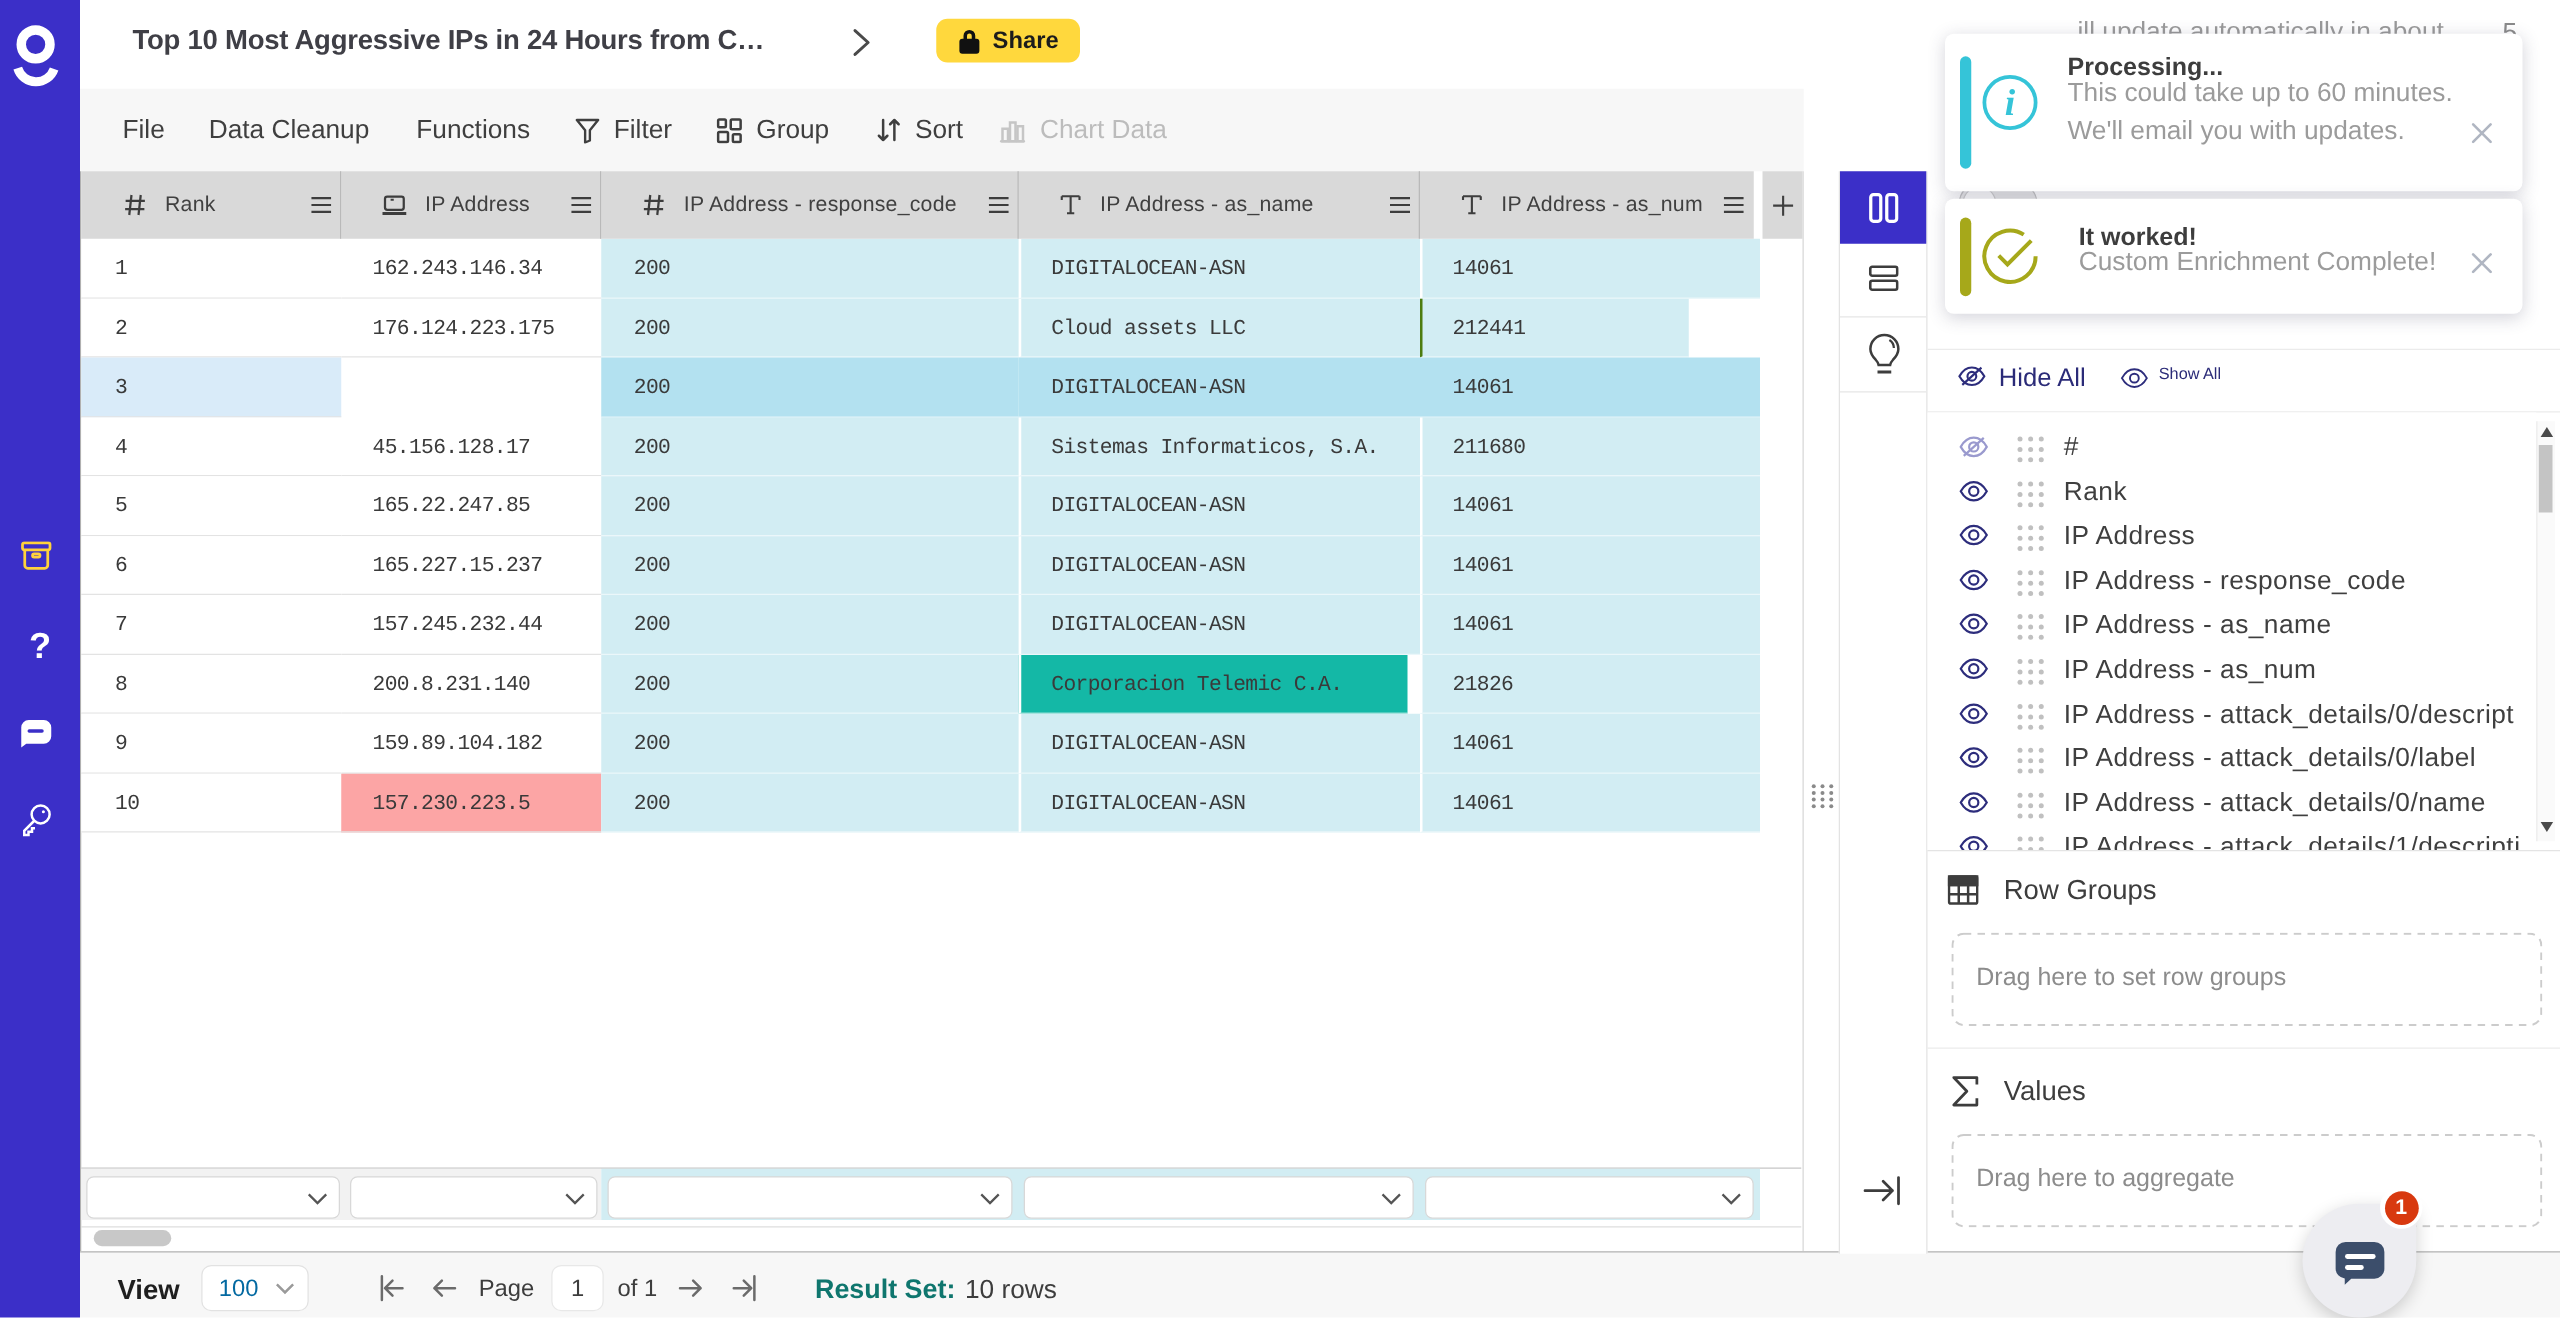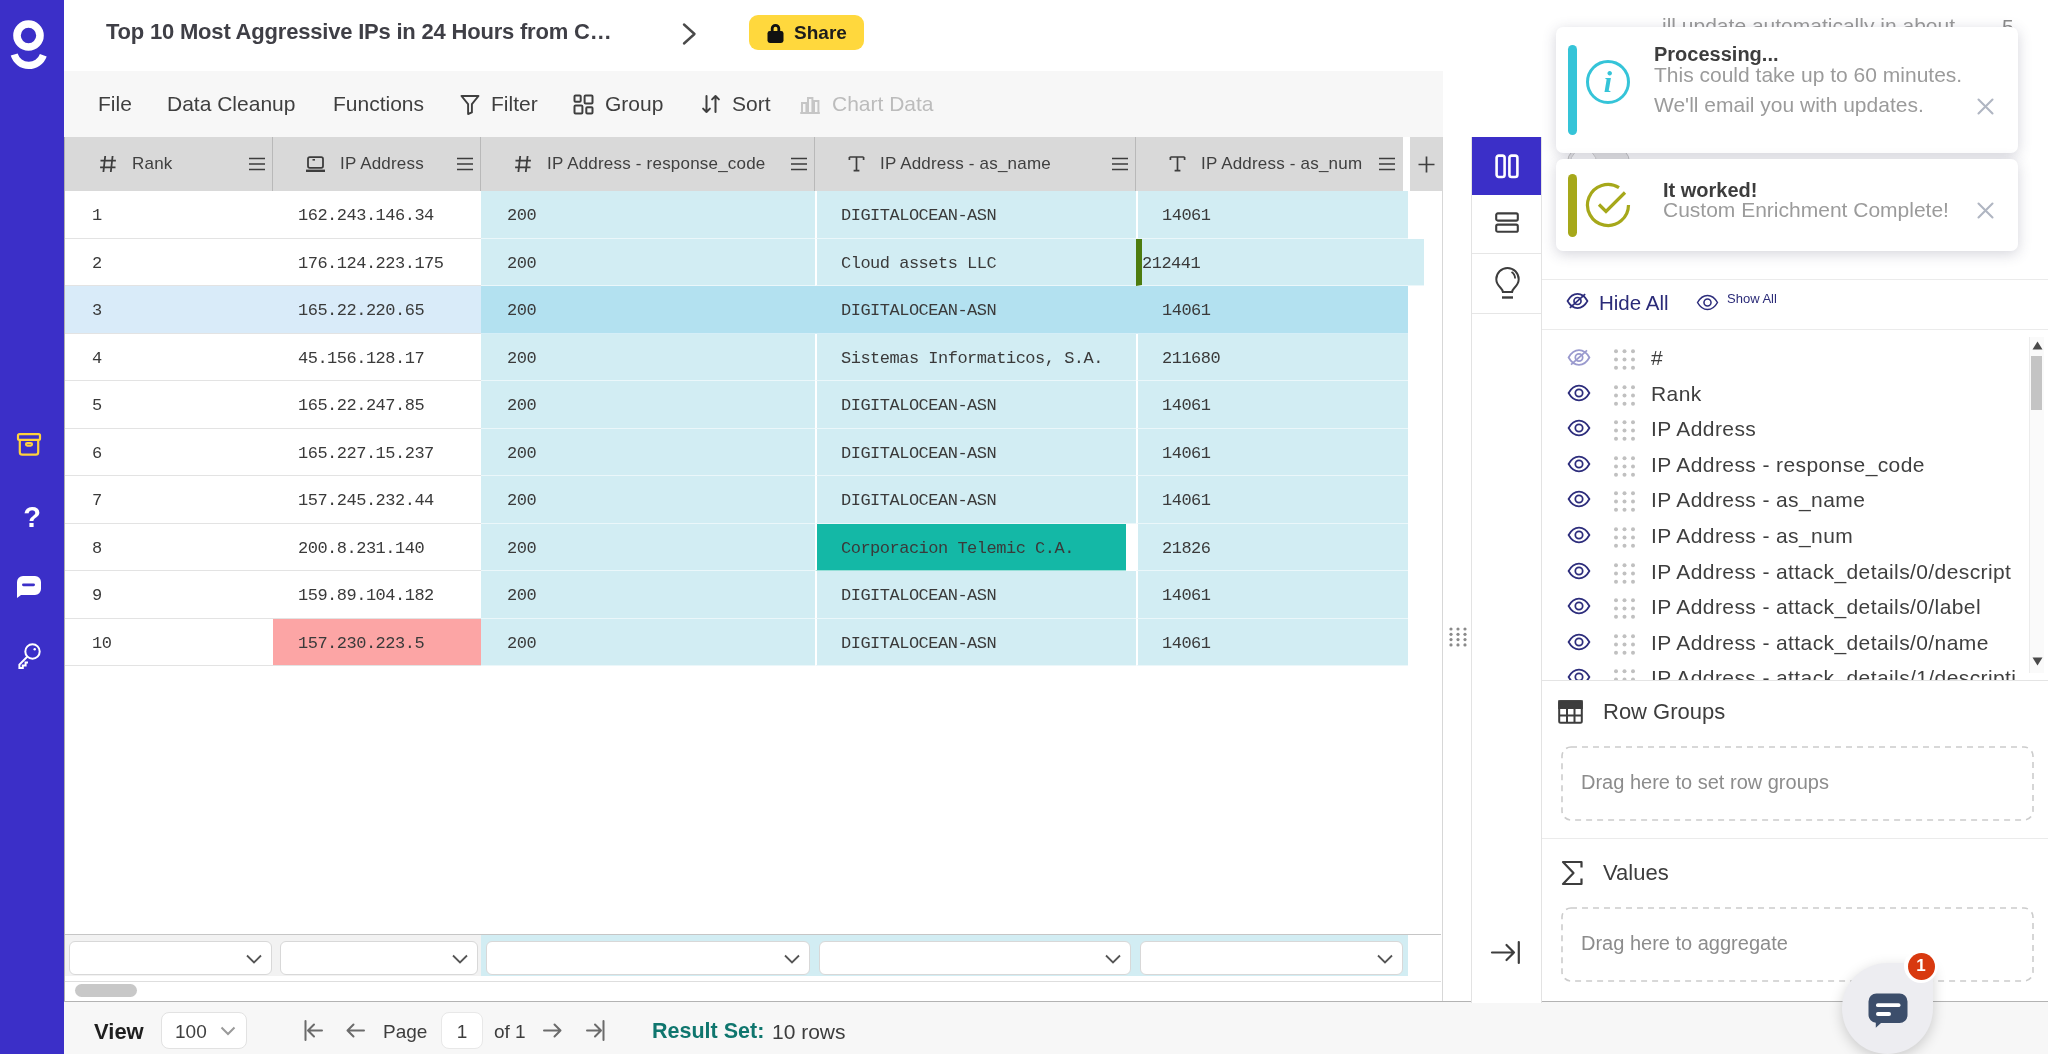--- a/index.html
+++ b/index.html
@@ -169,25 +169,24 @@
   <div class="cell" style="left:208px; width:208px; background:#ffffff; border-bottom:1px solid #e3e3e3; padding-left:25px;">162.243.146.34</div>
   <div class="cell" style="left:416px; width:334px; background:#d2edf3; border-bottom:1px solid rgba(255,255,255,0.55); padding-left:26px;">200</div>
   <div class="cell" style="left:750px; width:321px; background:#d2edf3; border-bottom:1px solid rgba(255,255,255,0.55); border-left:2px solid #fff; padding-left:24px;">DIGITALOCEAN-ASN</div>
   <div class="cell" style="left:1071px; width:272px; background:#d2edf3; border-bottom:1px solid rgba(255,255,255,0.55); border-left:2px solid #fff; padding-left:24px;">14061</div>
 </div>
 <div class="row" style="top:238.5px; height:47.5px;">
   <div class="cell" style="left:0; width:208px; background:#ffffff; border-bottom:1px solid #e3e3e3; padding-left:27px;">2</div>
   <div class="cell" style="left:208px; width:208px; background:#ffffff; border-bottom:1px solid #e3e3e3; padding-left:25px;">176.124.223.175</div>
   <div class="cell" style="left:416px; width:334px; background:#d2edf3; border-bottom:1px solid rgba(255,255,255,0.55); padding-left:26px;">200</div>
   <div class="cell" style="left:750px; width:321px; background:#d2edf3; border-bottom:1px solid rgba(255,255,255,0.55); border-left:2px solid #fff; padding-left:24px;">Cloud assets LLC</div>
-  <div class="cell" style="left:1071px; width:288px; background:#d2edf3; border-bottom:1px solid rgba(255,255,255,0.55); border-left:6px solid #4d7c0f; ">212441</div>
+  <div class="cell" style="left:1071px; width:215px; background:#d2edf3; border-bottom:1px solid rgba(255,255,255,0.55); border-left:2px solid #4d7c0f; padding-left:24px;">212441</div>
 </div>
 <div class="row" style="top:286.0px; height:47.5px;">
   <div class="cell" style="left:0; width:208px; background:#d9ebf9; border-bottom:1px solid #e3e3e3; padding-left:27px;">3</div>
-  <div class="cell" style="left:208px; width:208px; background:#d9ebf9; border-bottom:1px solid #e3e3e3; padding-left:25px;">165.22.220.65</div>
   <div class="cell" style="left:416px; width:334px; background:#b3e1f0; border-bottom:1px solid rgba(255,255,255,0.45); padding-left:26px;">200</div>
   <div class="cell" style="left:750px; width:321px; background:#b3e1f0; border-bottom:1px solid rgba(255,255,255,0.45); padding-left:26px;">DIGITALOCEAN-ASN</div>
   <div class="cell" style="left:1071px; width:272px; background:#b3e1f0; border-bottom:1px solid rgba(255,255,255,0.45); padding-left:26px;">14061</div>
 </div>
 <div class="row" style="top:333.5px; height:47.5px;">
   <div class="cell" style="left:0; width:208px; background:#ffffff; border-bottom:1px solid #e3e3e3; padding-left:27px;">4</div>
   <div class="cell" style="left:208px; width:208px; background:#ffffff; border-bottom:1px solid #e3e3e3; padding-left:25px;">45.156.128.17</div>
   <div class="cell" style="left:416px; width:334px; background:#d2edf3; border-bottom:1px solid rgba(255,255,255,0.55); padding-left:26px;">200</div>
   <div class="cell" style="left:750px; width:321px; background:#d2edf3; border-bottom:1px solid rgba(255,255,255,0.55); border-left:2px solid #fff; padding-left:24px;">Sistemas Informaticos, S.A.</div>
   <div class="cell" style="left:1071px; width:272px; background:#d2edf3; border-bottom:1px solid rgba(255,255,255,0.55); border-left:2px solid #fff; padding-left:24px;">211680</div>
@@ -262,21 +261,21 @@
 <div class="fbox" style="left:1140px; width:263px;">
     <svg width="18" height="16" viewBox="0 0 18 11" fill="none" stroke="#555" stroke-width="1.8">
       <path d="M2 2 l7 7 l7-7"></path>
     </svg>
   </div>
 <div class="abs" style="left:75px; top:984px; width:62px; height:13px; border-radius:7px; background:#c8c8c8;"></div>
 
 <div id="bottombar" class="abs"></div>
 <div class="bbtext" style="left:94px; top:1019px; font-size:22px; font-weight:bold; color:#1f1f1f;">View</div>
 <div class="abs" style="left:161px; top:1012px; width:86px; height:37px; background:#fff; border:1px solid #e2e2e2; border-radius:8px;">
-  <span style="position:absolute; left:13px; top:8px; font-size:19px; color:#404040;">100</span>
+  <span style="position:absolute; left:13px; top:8px; font-size:19px; color:#0369a1;">100</span>
   <svg style="position:absolute; right:10px; top:13px;" width="16" height="11" viewBox="0 0 16 11" fill="none" stroke="#9a9a9a" stroke-width="2">
       <path d="M1.5 1.5 l6.5 6.5 l6.5-6.5"></path>
     </svg>
 </div>
 <svg class="abs" style="left:303px; top:1019px;" width="21" height="23" viewBox="0 0 21 23" fill="none" stroke="#6b6b6b" stroke-width="2" stroke-linecap="round" stroke-linejoin="round">
     <path d="M2.5 2 v19 M19 11.5 H6 M11 5.5 l-6 6 l6 6"></path>
   </svg>
 <svg class="abs" style="left:345px; top:1019px;" width="21" height="23" viewBox="0 0 21 23" fill="none" stroke="#6b6b6b" stroke-width="2" stroke-linecap="round" stroke-linejoin="round">
     <path d="M19 11.5 H2.5 M8.5 5.5 l-6 6 l6 6"></path>
   </svg>

